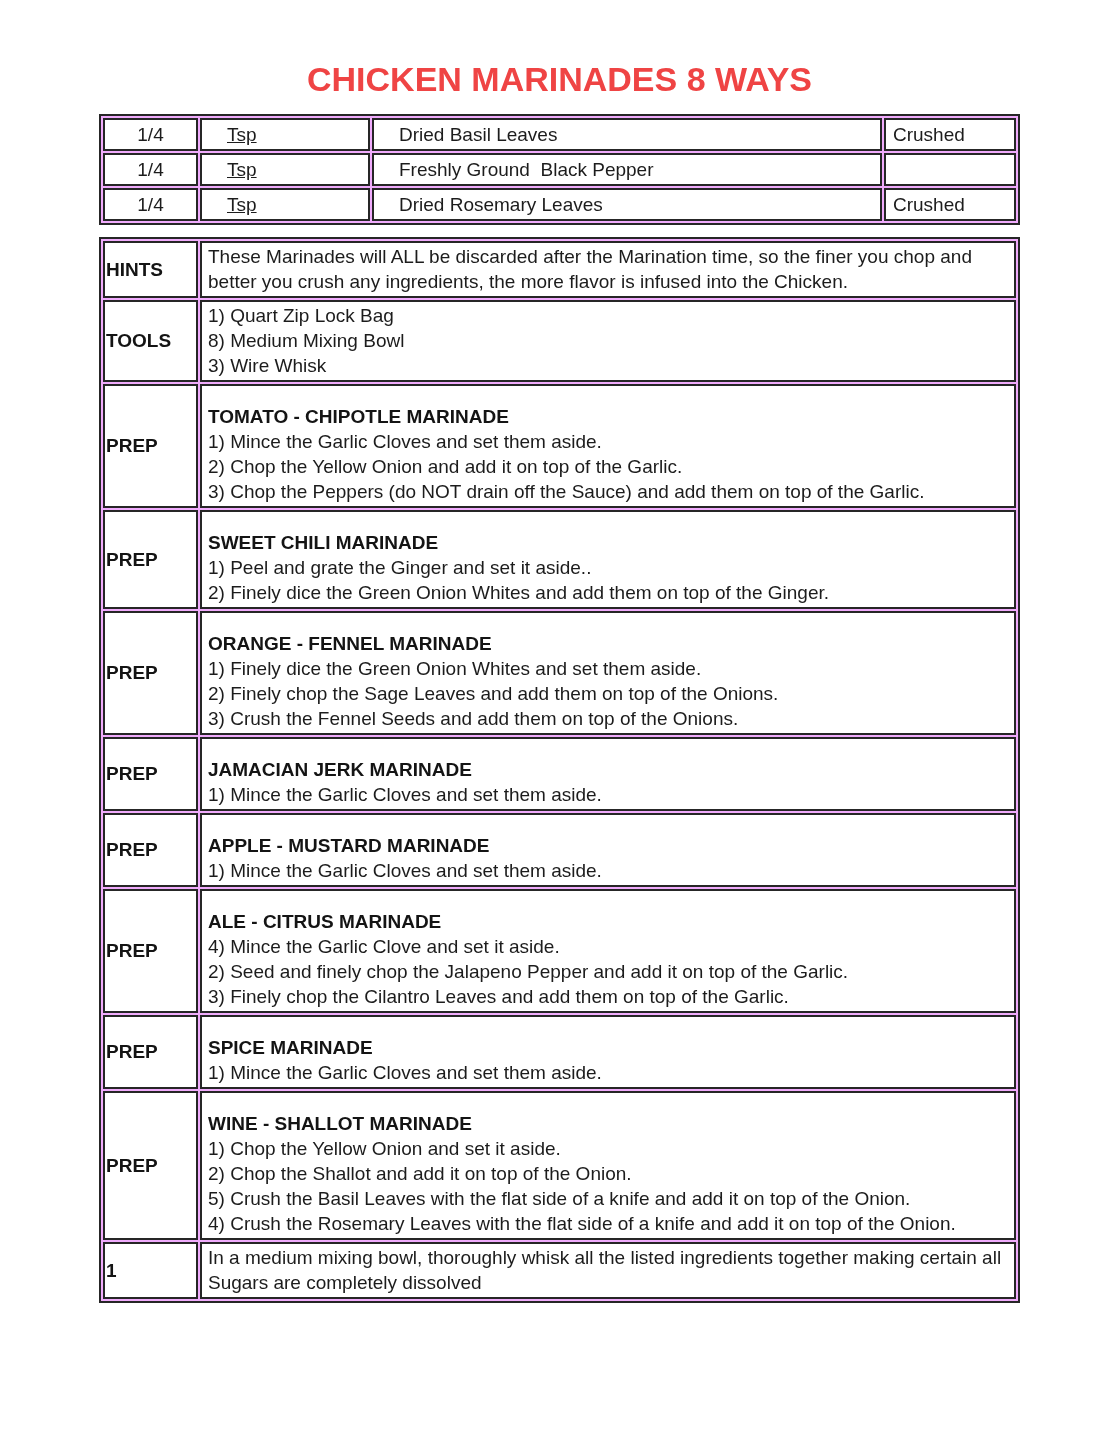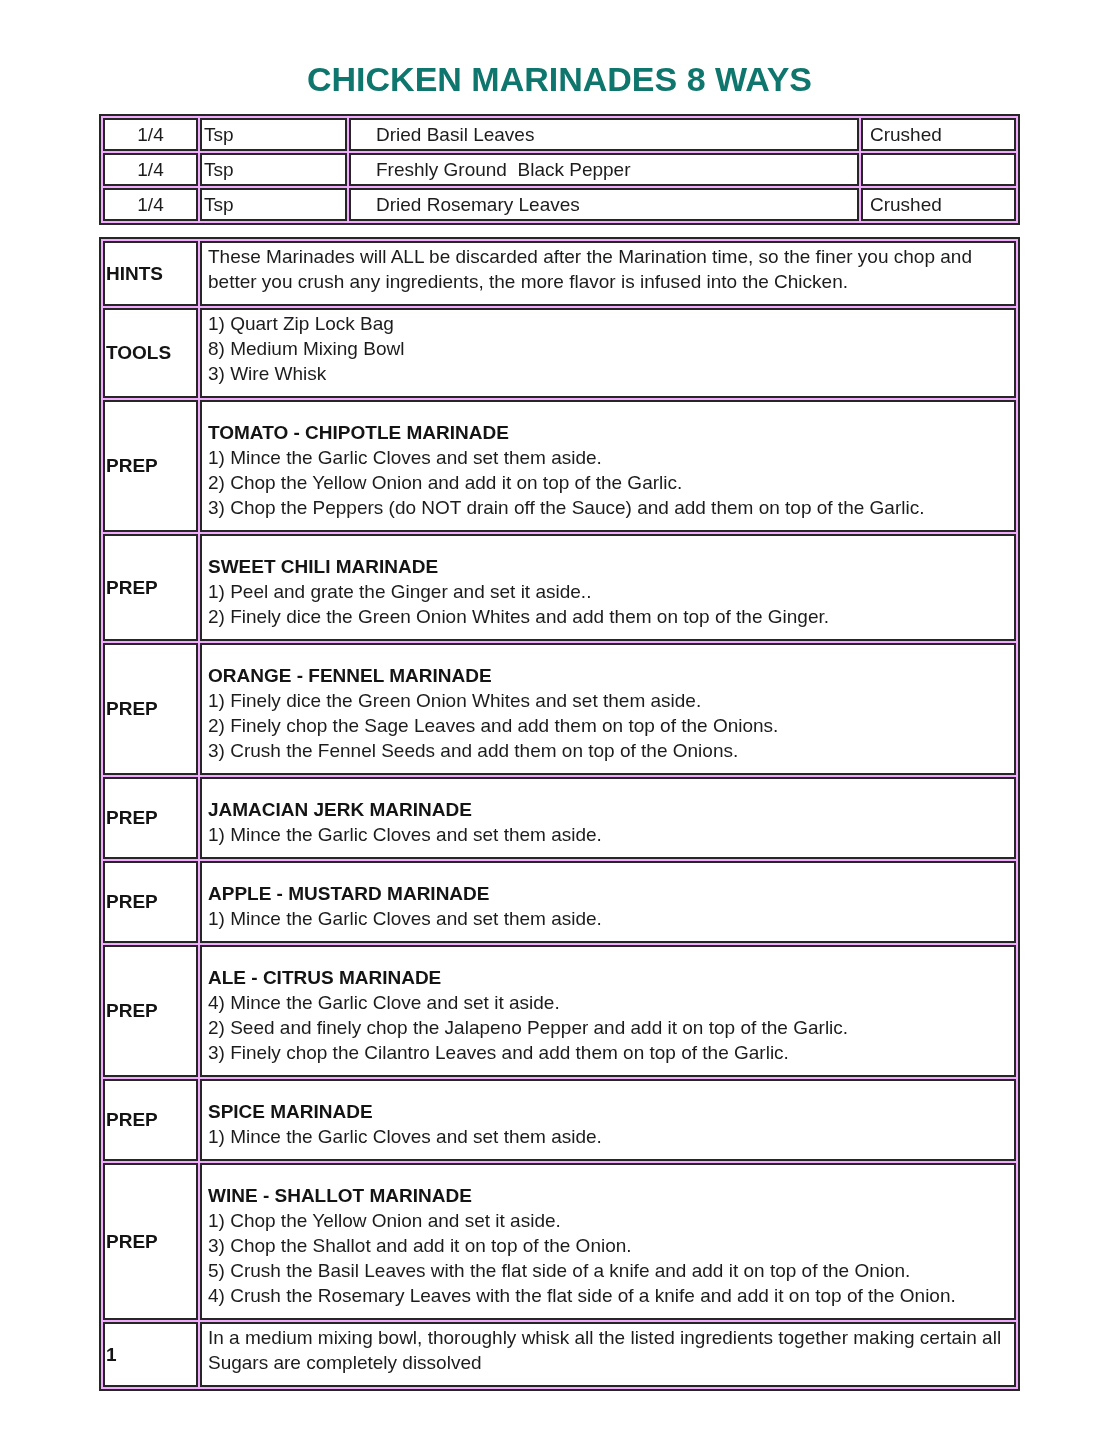--- a/index.html
+++ b/index.html
@@ -13,61 +13,61 @@
     color: #1c1c1c;
   }
   .sheet {
     width: 921px;
     margin-left: 99px;
   }
   .doc-title {
     text-align: center;
     font-size: 34px;
     font-weight: bold;
-    color: #0f766e;
+    color: #ef4444;
     margin: 60px 0 15px 0;
     letter-spacing: 0px;
   }
   table.grid {
     border-collapse: separate;
     border-spacing: 2px;
     border: 2px solid #262626;
     width: 921px;
     background: #f0abfc;
     table-layout: fixed;
   }
   table.grid td {
     border: 2px solid #262626;
     background: #ffffff;
     font-size: 19px;
     vertical-align: middle;
   }
   
   td.qty   { width: 89px;  text-align: center; height: 27px; }
-  td.unit  { width: 140px; padding-left: 2px; }
+  td.unit  { width: 140px; padding-left: 25px; text-decoration: underline; }
   td.iname { width: 480px; padding-left: 25px; white-space: pre-wrap; }
   td.note  { padding-left: 7px; }
   
   table.prep { margin-top: 12px; }
   td.hdr {
     text-align: center;
     font-weight: bold;
     font-size: 27px;
     color: #141414;
     padding: 1px 0 2px 0;
   }
   td.lbl {
     width: 89px;
     text-align: left;
     font-weight: bold;
     font-size: 20px;
     color: #141414;
   }
   td.cnt {
-    padding: 1px 6px 10px 6px;
+    padding: 1px 6px 2px 6px;
     line-height: 25px;
   }
   .bt { font-weight: bold; color: #141414; margin-top: 17px; }
   .ln { font-weight: normal; }
 </style>
 </head>
 <body>
 
 <div class="sheet">
 
@@ -176,21 +176,21 @@
           <div class="bt">SPICE MARINADE</div>
           <div class="ln">1) Mince the Garlic Cloves and set them aside.</div>
         </td>
       </tr>
 
       <tr>
         <td class="lbl">PREP</td>
         <td class="cnt">
           <div class="bt">WINE - SHALLOT MARINADE</div>
           <div class="ln">1) Chop the Yellow Onion and set it aside.</div>
-          <div class="ln">3) Chop the Shallot and add it on top of the Onion.</div>
+          <div class="ln">2) Chop the Shallot and add it on top of the Onion.</div>
           <div class="ln">5) Crush the Basil Leaves with the flat side of a knife and add it on top of the Onion.</div>
           <div class="ln">4) Crush the Rosemary Leaves with the flat side of a knife and add it on top of the Onion.</div>
         </td>
       </tr>
 
       <tr>
         <td class="lbl">1</td>
         <td class="cnt">
           <div class="ln">In a medium mixing bowl, thoroughly whisk all the listed ingredients together making certain all Sugars are completely dissolved</div>
         </td>

